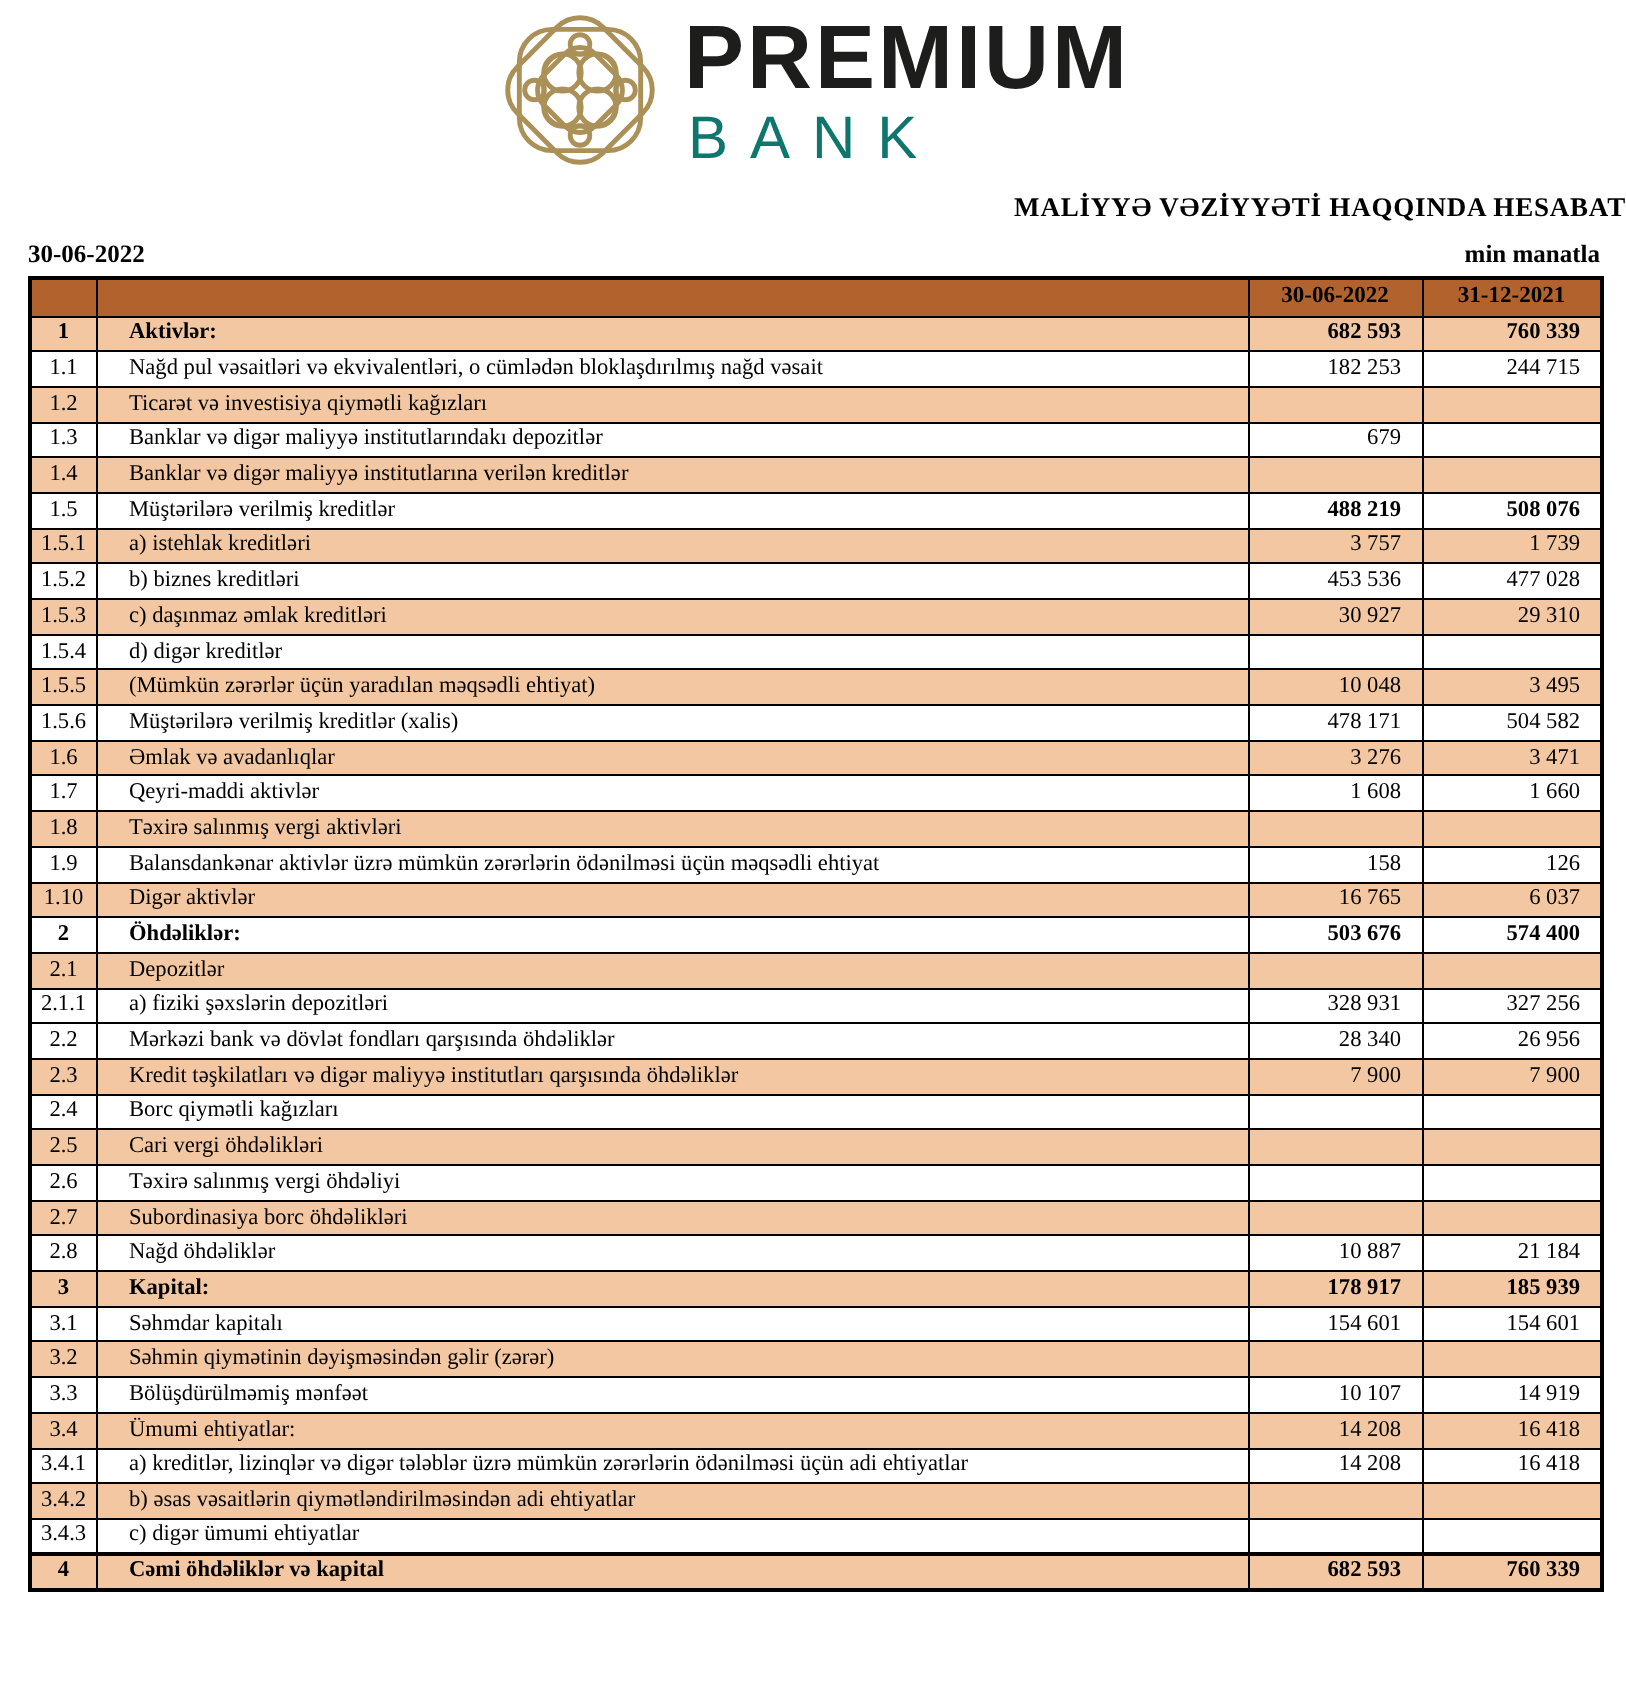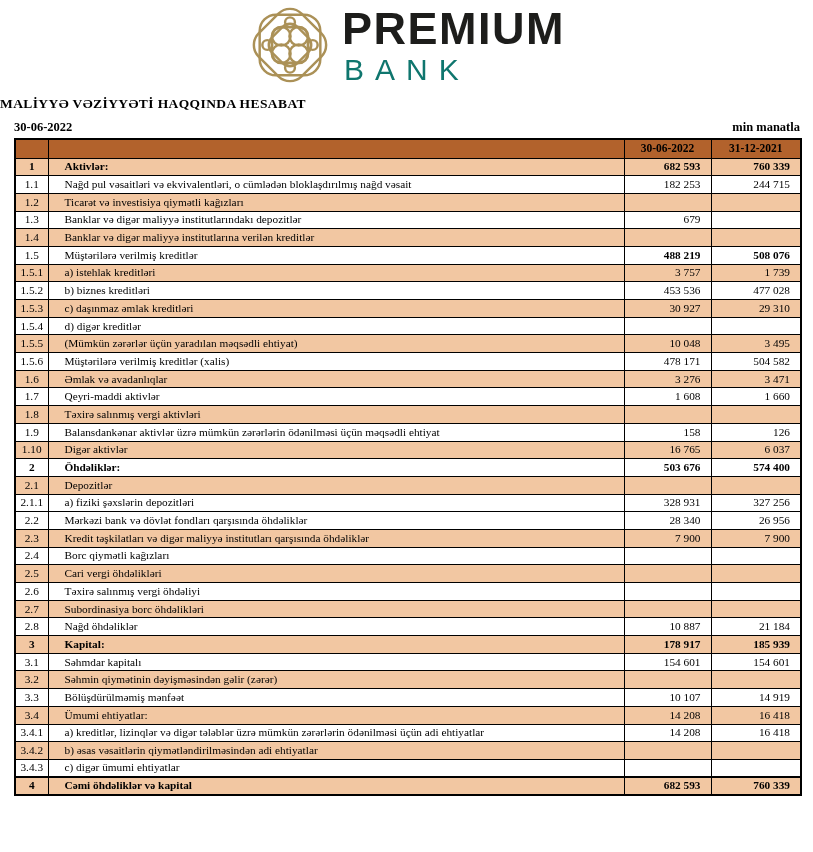--- a/index.html
+++ b/index.html
@@ -26,21 +26,21 @@
   .brand-text{display:flex;flex-direction:column;align-items:flex-start;line-height:1;}
   .brand-name{
     font-family:"Liberation Sans", sans-serif;font-weight:bold;
     font-size:45px;letter-spacing:1.5px;color:var(--brand-ink);
   }
   .brand-sub{
     font-family:"Liberation Sans", sans-serif;font-weight:400;
     font-size:30px;letter-spacing:11px;color:#0f766e;margin-top:4px;margin-left:2px;
   }
   .report-title{
-    text-align:left;font-weight:bold;font-size:13.5px;letter-spacing:.4px;
+    text-align:right;font-weight:bold;font-size:13.5px;letter-spacing:.4px;
     margin-top:8px;
   }
   .meta-row{
     display:flex;justify-content:space-between;align-items:flex-end;
     margin:8px 13px 0 14px;font-weight:bold;font-size:12.5px;
   }
 
   
   table{
     border-collapse:collapse;table-layout:fixed;

